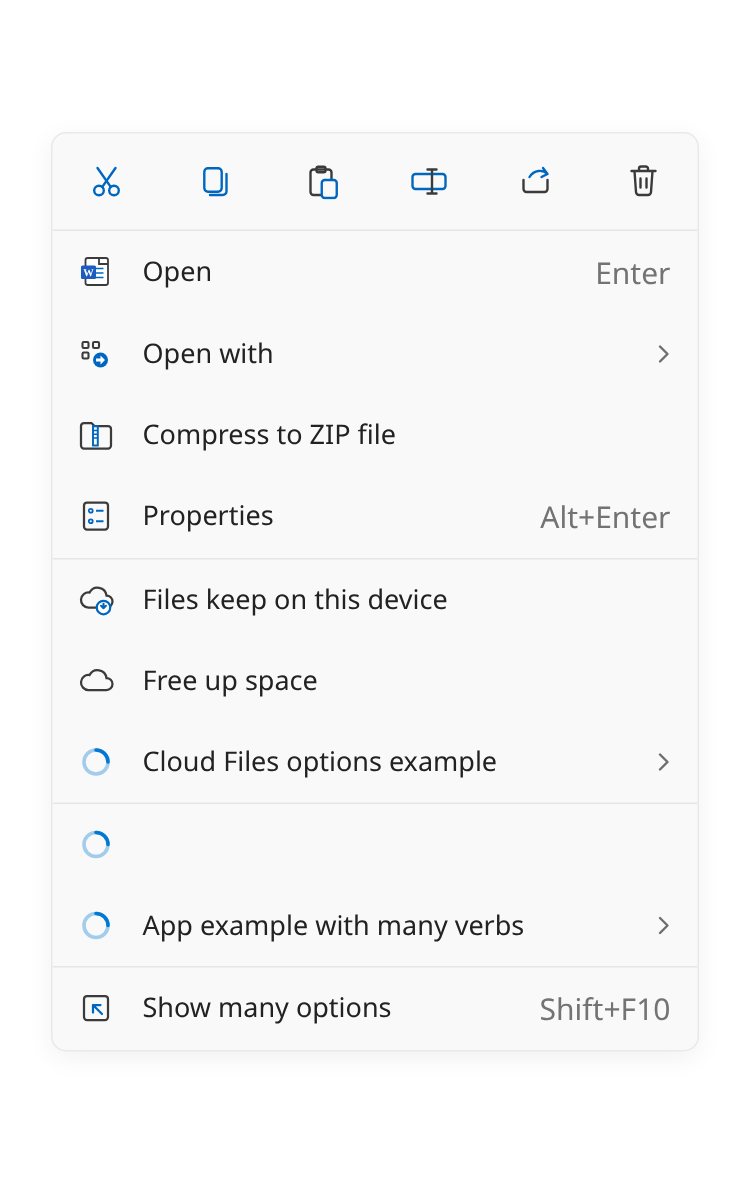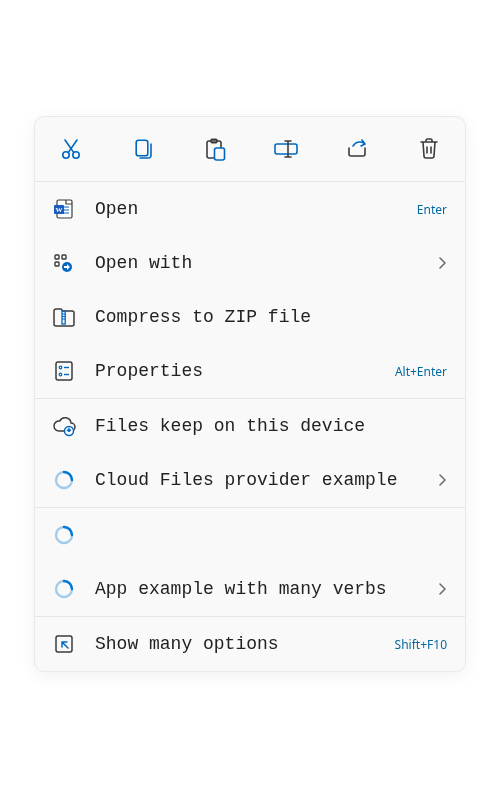--- a/index.html
+++ b/index.html
@@ -50,24 +50,24 @@
     color: #222;
   }
   .item .icon-slot {
     width: 26px;
     height: 26px;
     display: flex;
     align-items: center;
     justify-content: center;
     flex-shrink: 0;
   }
-  .item .label { flex: 1; font-family: Liberation Mono, monospace; }
+  .item .label { flex: 1; }
   .item .accel {
-    color: #0369a1;
-    font-size: 12px;
+    color: #737373;
+    font-size: 20px;
   }
   .item .chev {
     color: #6e6e6e;
     font-size: 14px;
     padding-left: 4px;
   }
   svg { display: block; }
 </style>
 </head>
 <body>
@@ -206,29 +206,37 @@
       <span class="icon-slot">
         <svg width="26" height="22" viewBox="0 0 26 22" fill="none">
           <path d="M8 16a5 5 0 1 1 .7-9.95A6 6 0 0 1 20 8a4 4 0 0 1 0 8z" stroke="#3b3b3b" stroke-width="1.5"></path>
           <circle cx="18" cy="16" r="4.5" fill="#fff" stroke="#0067c0" stroke-width="1.5"></circle>
           <path d="M18 13.5v3m0 0-1.6-1.6M18 16.5l1.6-1.6" stroke="#0067c0" stroke-width="1.4" stroke-linecap="round"></path>
         </svg>
       </span>
       <span class="label">Files keep on this device</span>
     </div>
 
+    <div class="item">
+      <span class="icon-slot">
+        <svg width="26" height="20" viewBox="0 0 26 20" fill="none">
+          <path d="M8 16a5 5 0 1 1 .7-9.95A6 6 0 0 1 20 8a4 4 0 0 1 0 8z" stroke="#3b3b3b" stroke-width="1.5"></path>
+        </svg>
+      </span>
+      <span class="label">Free up space</span>
+    </div>
 
     <div class="item">
       <span class="icon-slot">
         <svg width="24" height="24" viewBox="0 0 24 24">
           <circle cx="12" cy="12" r="8" stroke="#0078d4" stroke-width="2.4" fill="none" opacity="0.35"></circle>
           <path d="M12 4a8 8 0 0 1 8 8" stroke="#0078d4" stroke-width="2.4" fill="none" stroke-linecap="round"></path>
         </svg>
       </span>
-      <span class="label">Cloud Files provider example</span>
+      <span class="label">Cloud Files options example</span>
       <span class="chev">
         <svg width="9" height="14" viewBox="0 0 9 14">
             <path d="M2 2l5 5-5 5" stroke="#6e6e6e" stroke-width="1.6" fill="none" stroke-linecap="round" stroke-linejoin="round"></path>
           </svg>
       </span>
     </div>
   </div>
 
   <div class="sep"></div>
 

